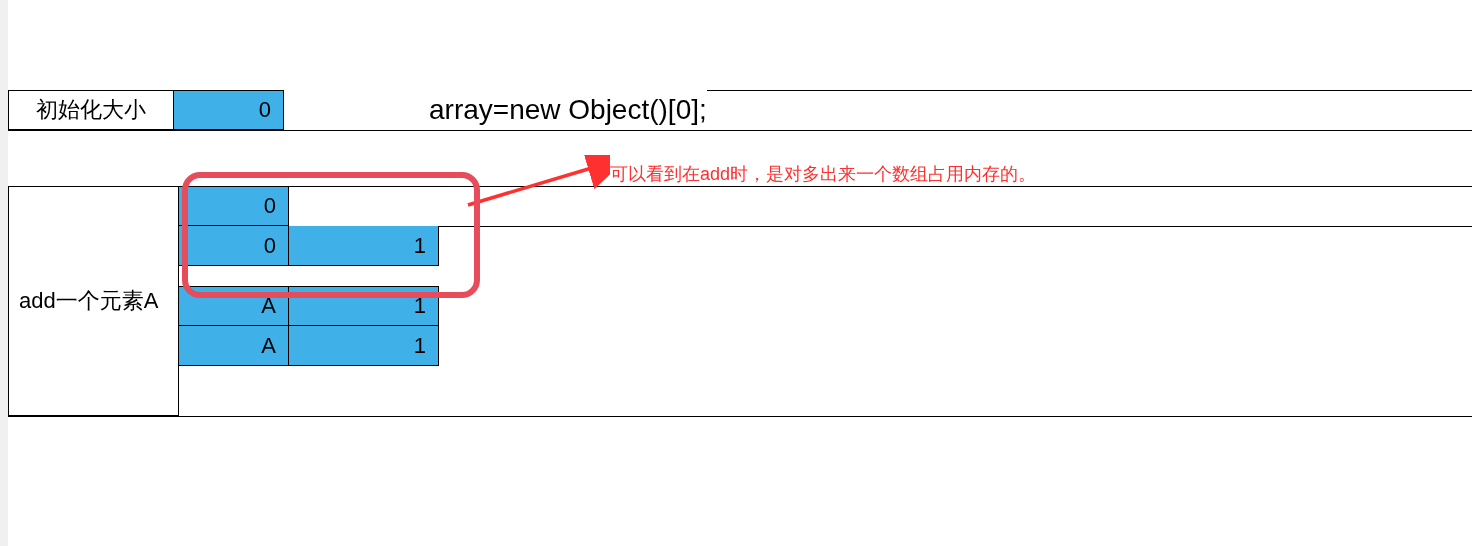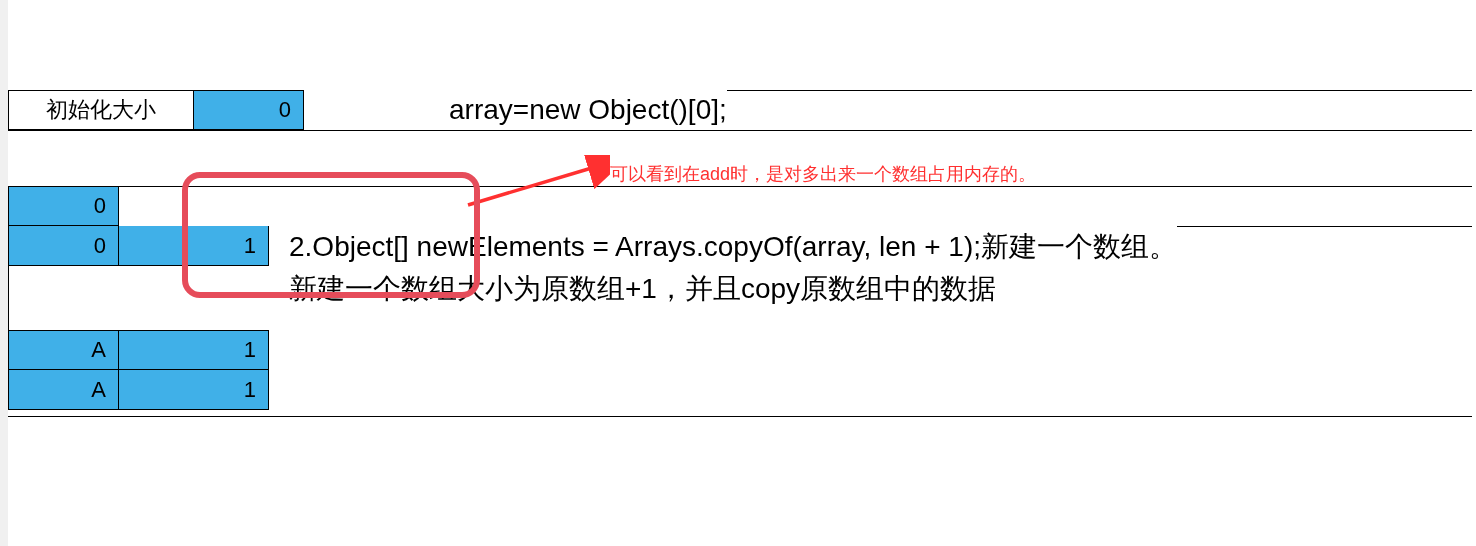--- a/index.html
+++ b/index.html
@@ -27,21 +27,21 @@
     }
     .row-label {
       border: 1.5px solid #000;
       display: flex;
       align-items: center;
       justify-content: center;
       padding: 0 18px;
       font-size: 22px;
       background: #fff;
     }
-    .s1-label { width: 186px; height: 40px; }
+    .s1-label { width: 166px; height: 40px; }
     .s2-label { width: 170px; height: 230px; justify-content: flex-start; padding-left: 10px; border-right: none; }
     .blue-cell {
       border: 1.5px solid #000;
       background: #40b0e8;
       display: flex;
       align-items: center;
       justify-content: flex-end;
       padding-right: 12px;
       font-size: 22px;
       min-width: 110px;
@@ -127,36 +127,33 @@
 <div class="hr-line hr4"></div>
 <div class="hr-line hr5"></div>
 
 <div class="section1">
   <div class="row-label s1-label">初始化大小</div>
   <div class="blue-cell" style="width:110px;border-left:none;">0</div>
   <div class="desc-cell" style="padding-left:145px;">array=new Object()[0];</div>
 </div>
 
 <div class="section2">
+  <div class="row-label s2-label">add一个元素A</div>
   <div class="s2-right">
 
     <div class="array-row">
       <div style="width:260px;display:flex;">
         <div class="blue-cell" style="width:110px;border-left:none;">0</div>
       </div>
     </div>
 
     <div class="array-row" style="align-items:flex-start;">
       <div style="width:260px;display:flex;">
         <div class="blue-cell" style="width:110px;border-left:none;border-top:none;">0</div>
         <div class="blue-cell" style="width:150px;border-left:none;border-top:none;">1</div>
-      </div>
-      <div class="desc-cell tall">
-        <span>2.Object[] newElements = Arrays.copyOf(array, len + 1);新建一个数组。</span>
-        <span>新建一个数组大小为原数组+1，并且copy原数组中的数据</span>
       </div>
     </div>
 
     <div class="spacer-row"></div>
 
     <div class="array-row">
       <div style="width:260px;display:flex;">
         <div class="blue-cell" style="width:110px;border-left:none;justify-content:flex-end;">A</div>
         <div class="blue-cell" style="width:150px;border-left:none;">1</div>
       </div>

